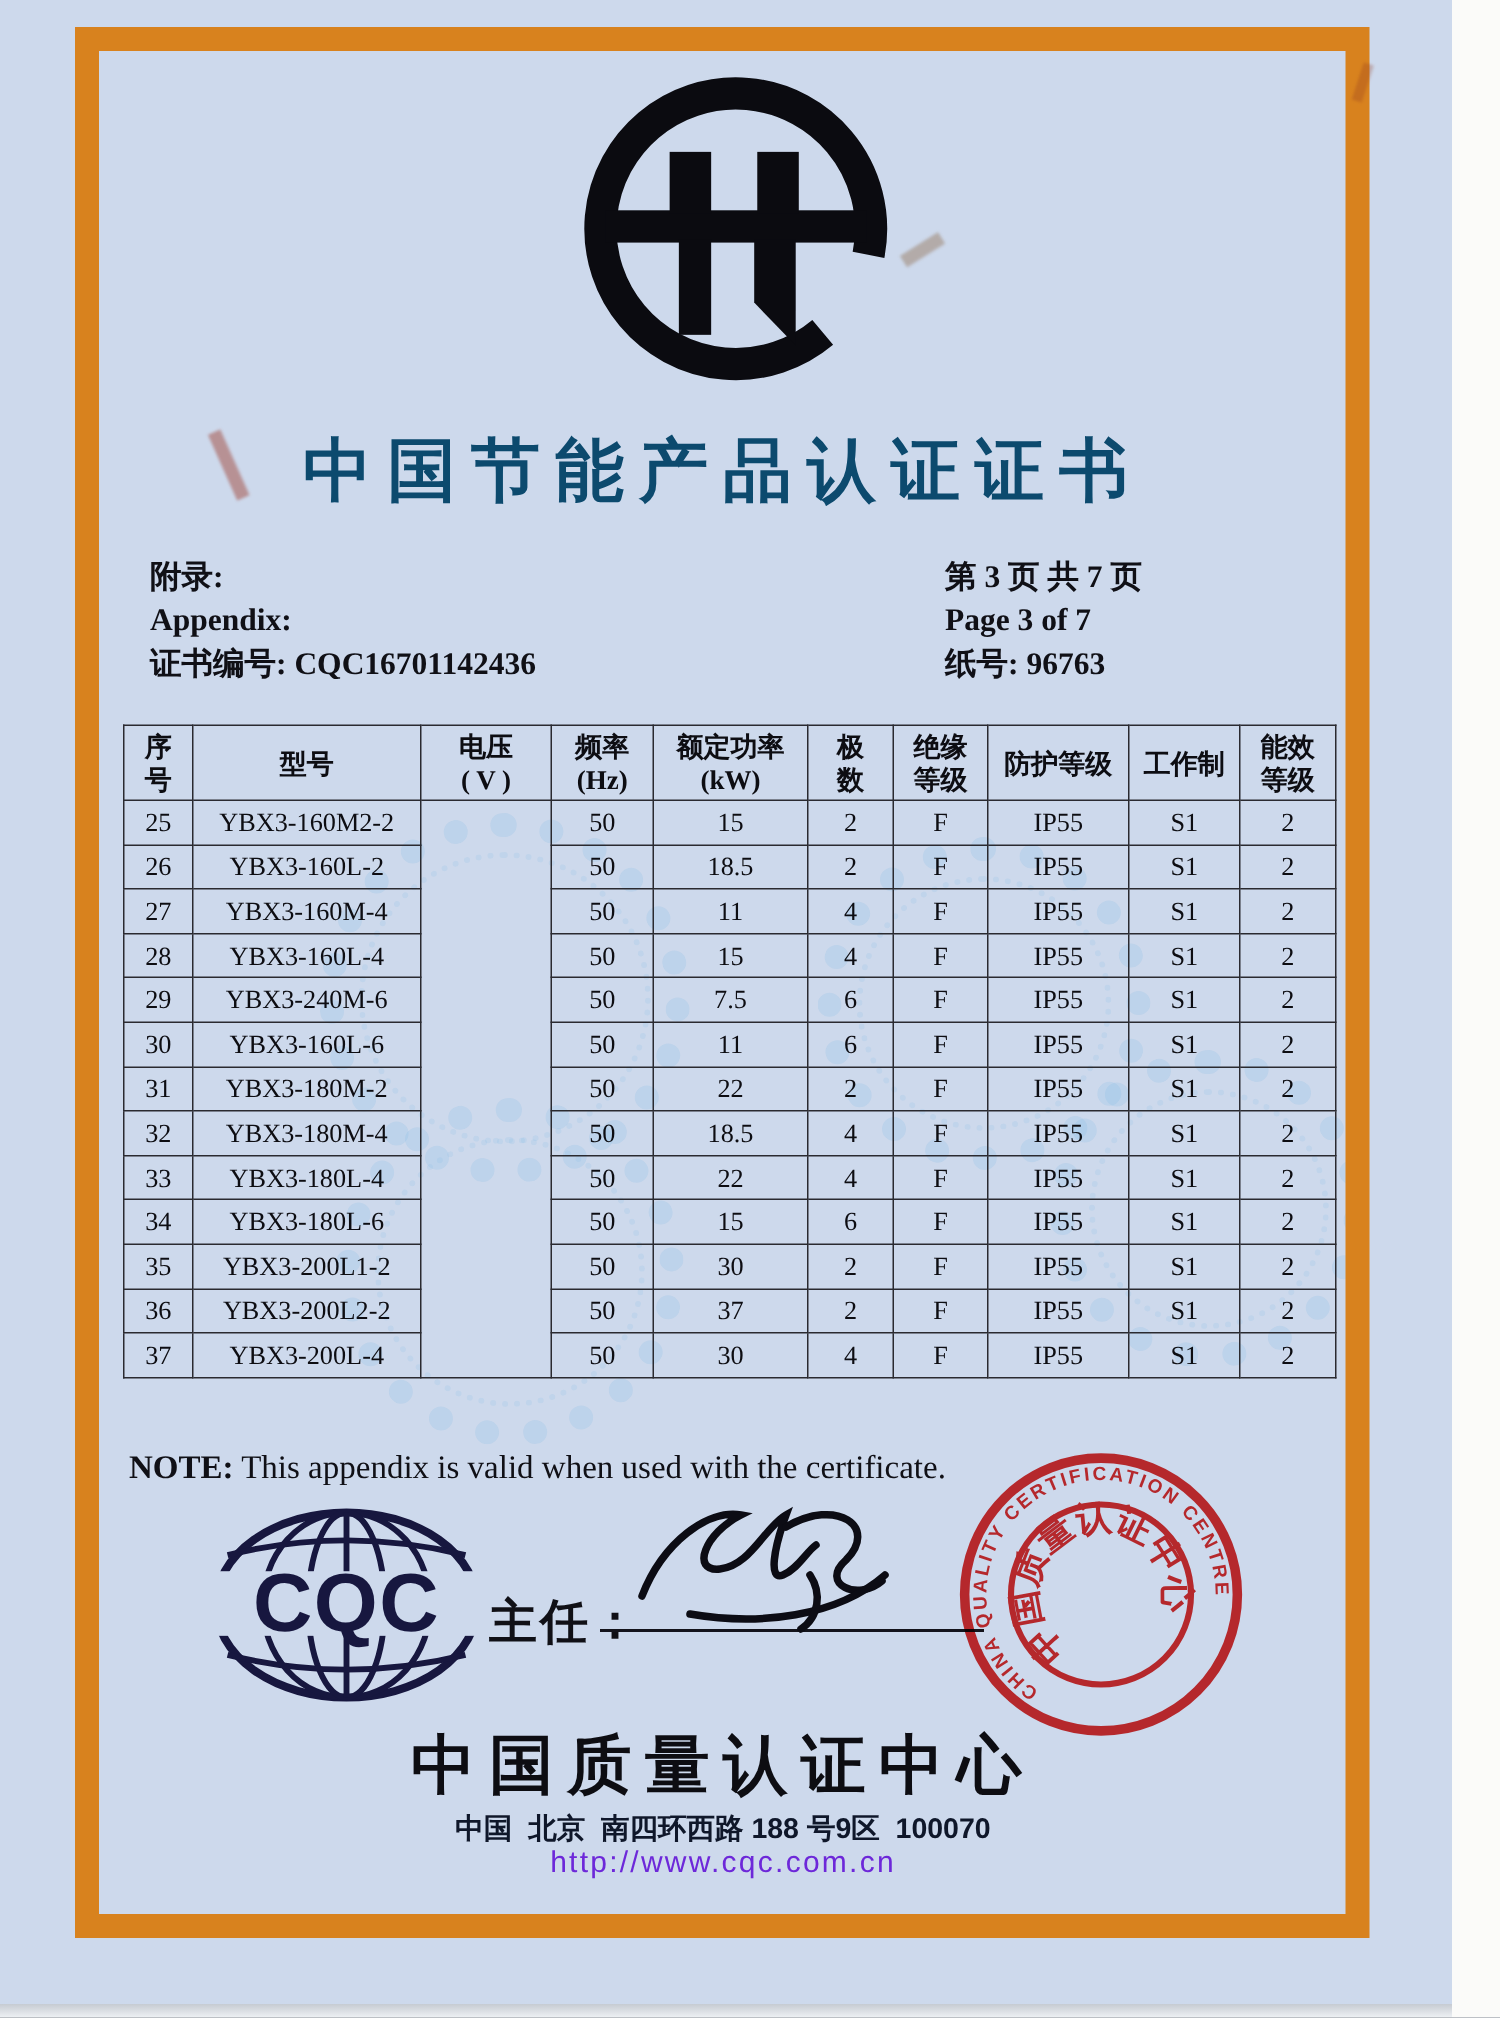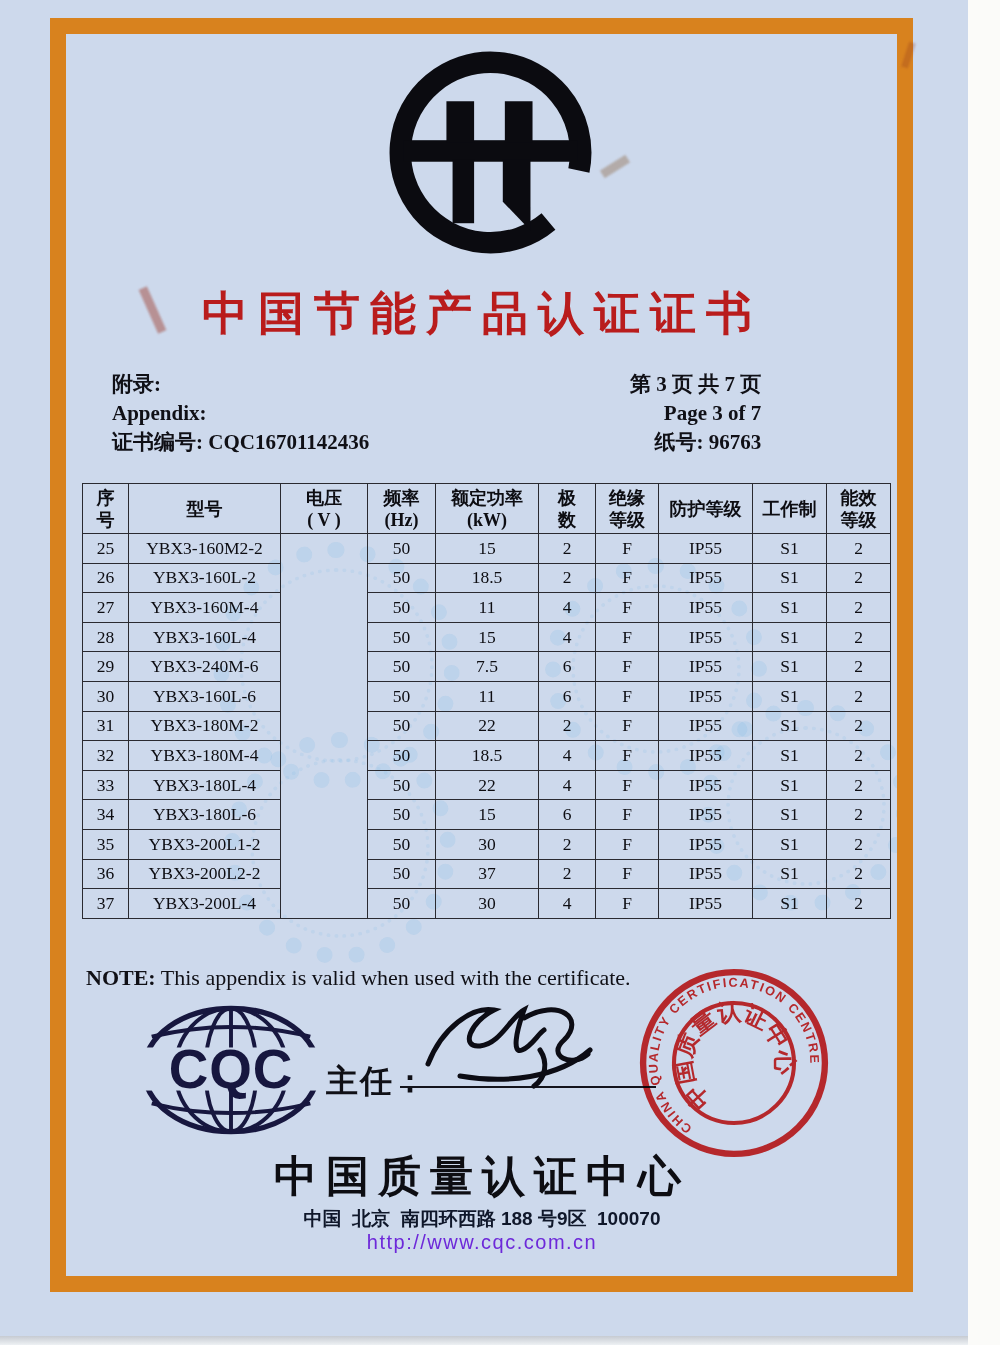--- a/index.html
+++ b/index.html
@@ -25,26 +25,26 @@
   .wm::after{content:""; position:absolute; inset:10px; border-radius:50%; border:4px dotted rgba(128,186,228,0.30);}
   
   .speck{position:absolute; filter:blur(1px); z-index:5;}
 
   
   #emblem{position:absolute; left:388px; top:50px; width:205px; height:205px; z-index:2;}
 
   #title{
     position:absolute; left:66px; top:283px; width:832px; text-align:center;
     font-family:"Liberation Sans","DejaVu Sans",sans-serif;
-    font-size:46px; font-weight:bold; letter-spacing:10px; color:#b91c1c; z-index:2;
+    font-size:46px; font-weight:bold; letter-spacing:10px; color:#0c4a6e; z-index:2;
   }
 
   .meta{position:absolute; top:370px; z-index:2; font-weight:bold; font-size:21px; line-height:29px;}
-  #meta-left{left:100px;margin-left:12px;}
-  #meta-right{left:630px;text-align:right;}
+  #meta-left{left:100px;}
+  #meta-right{left:630px;}
   .meta .row{white-space:pre;}
 
   
   #spec-table{
     position:absolute; left:82px; top:483px; z-index:1;
     border-collapse:collapse; table-layout:fixed; width:808px;
     font-size:17.5px; color:#0d0d12;
   }
   #spec-table th,#spec-table td{
     border:1.6px solid #2a2a30; text-align:center; vertical-align:middle;

